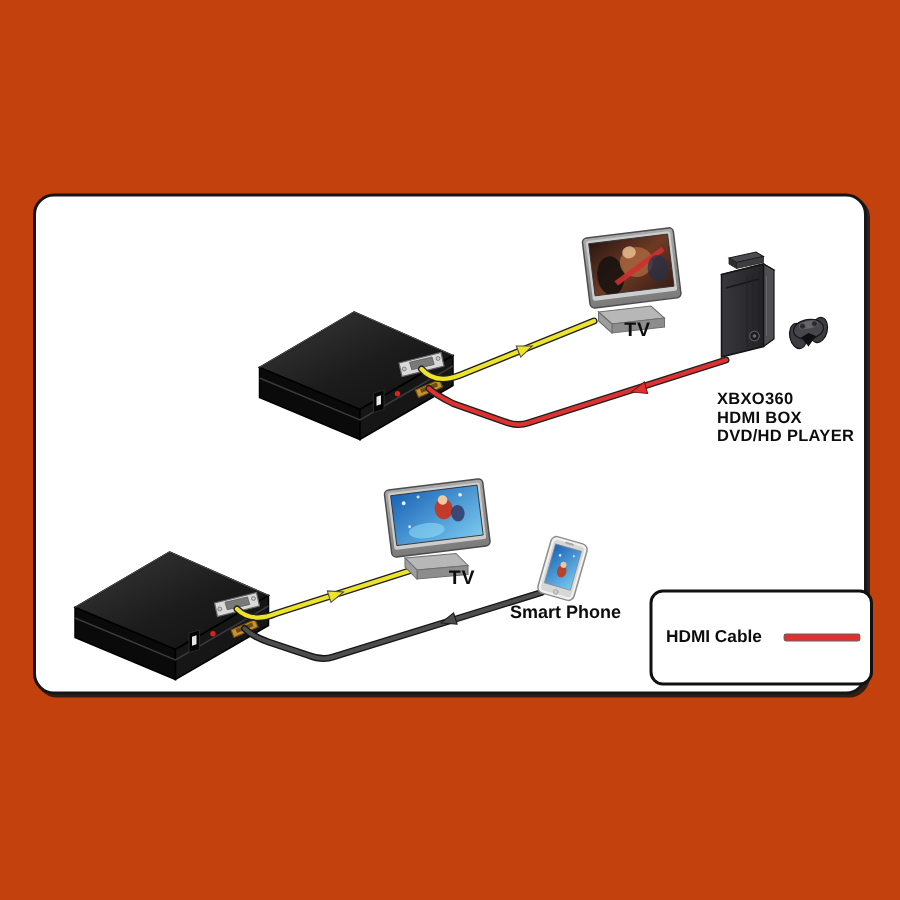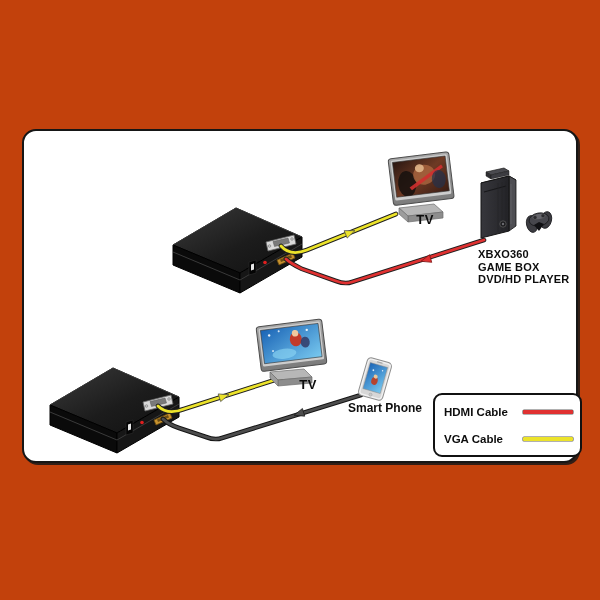--- a/index.html
+++ b/index.html
@@ -6,21 +6,21 @@
   .stage{position:relative;width:600px;height:600px;background:#c2410c;overflow:hidden;
          font-family:"Liberation Sans","DejaVu Sans",sans-serif;}
   .frame{position:absolute;left:22px;top:129px;width:552px;height:330px;
          border:2px solid #161616;border-radius:14px;background:#ffffff;
          box-shadow:2px 2px 0 rgba(25,25,25,.85);}
   .art{position:absolute;left:0;top:0;width:600px;height:600px;}
   .lbl{position:absolute;color:#0d0d0d;font-weight:bold;}
   .lbl-tv{font-size:13px;width:44px;text-align:center;letter-spacing:.5px;}
   .lbl-src{font-size:11px;line-height:12.5px;letter-spacing:.2px;white-space:nowrap;}
   .lbl-src span{display:block;}
-  .lbl-phone{font-size:12px;width:90px;text-align:center;}
+  .lbl-phone{font-size:12px;width:90px;text-align:left;}
   .legend{position:absolute;left:433px;top:393px;width:129px;height:54px;
           border:2px solid #111;border-radius:9px;background:#fff;
           display:flex;flex-direction:column;justify-content:space-around;
           padding:3px 7px 3px 9px;}
   .legend-row{display:flex;align-items:center;justify-content:space-between;}
   .legend-label{font-size:11.5px;font-weight:bold;color:#0d0d0d;white-space:nowrap;}
   .legend-swatch{width:50px;height:4px;border-radius:1px;box-shadow:0 0 0 .6px rgba(70,70,70,.85);}
 </style>
 </head>
 <body>
@@ -189,31 +189,27 @@
         <circle cx="5" cy="-10" r="0.7" fill="#fff" opacity="0.8"></circle>
         <ellipse cx="0" cy="2" rx="3.2" ry="4" fill="#b5432e"></ellipse>
         <circle cx="0" cy="-2.5" r="2" fill="#ecc79c"></circle>
       </g>
       <rect x="-3" y="-17.8" width="6" height="1.3" rx="0.6" fill="#a8a8a8"></rect>
       <circle cx="0" cy="16.3" r="1.6" fill="#c9c9c9" stroke="#979797" stroke-width="0.4"></circle>
     </g>
   </svg>
 
   <div class="lbl lbl-tv" style="left:403px;top:212px;">TV</div>
-  <div class="lbl lbl-src" style="left:478px;top:248px;">
+  <div class="lbl lbl-src" style="left:478px;top:260px;">
     <span>XBXO360</span>
-    <span>GAME BOX</span>
+    <span>HDMI BOX</span>
     <span>DVD/HD PLAYER</span>
   </div>
   <div class="lbl lbl-tv" style="left:286px;top:377px;">TV</div>
   <div class="lbl lbl-phone" style="left:340px;top:401px;">Smart Phone</div>
 
   <div class="legend">
     <div class="legend-row">
       <span class="legend-label">HDMI Cable</span>
       <span class="legend-swatch" style="background-color: rgb(224, 49, 49);"></span>
     </div>
-    <div class="legend-row">
-      <span class="legend-label">VGA Cable</span>
-      <span class="legend-swatch" style="background-color: rgb(236, 227, 42);"></span>
-    </div>
   </div>
 </div>
 
 </body></html>

